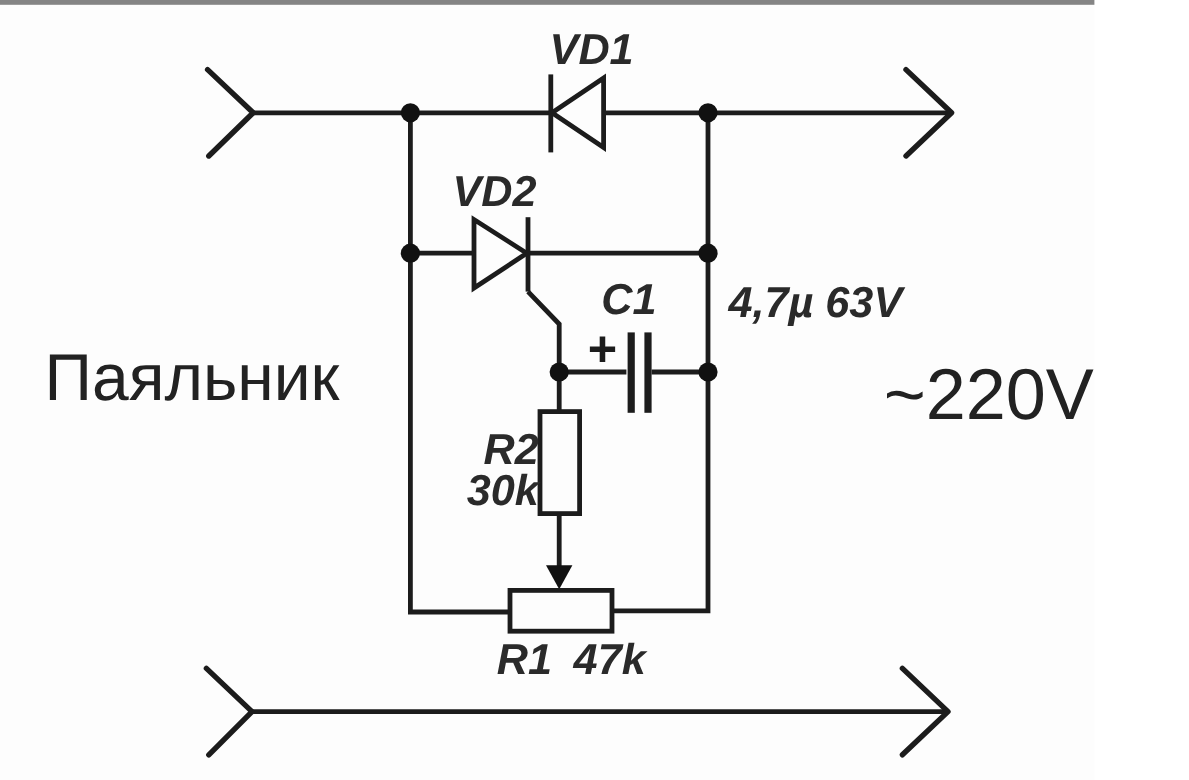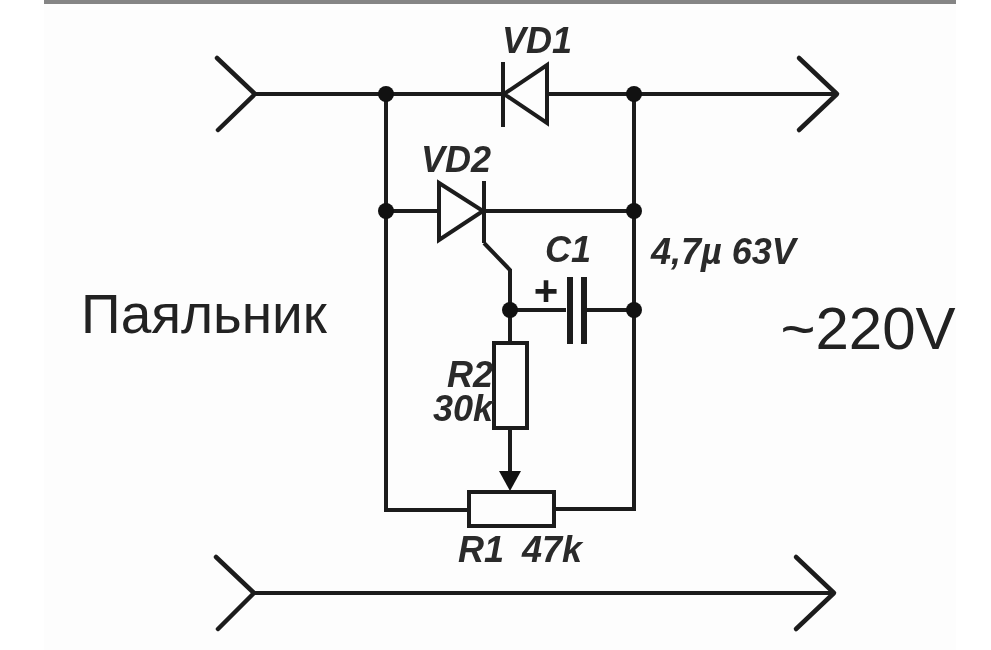--- a/index.html
+++ b/index.html
@@ -2,21 +2,20 @@
 <html><head>
 <meta charset="utf-8">
 <style>
   html,body{margin:0;padding:0;background:#fff;}
   .stage{
     position:relative;
     width:912px;height:650px;
     background:#fdfdfd;
     overflow:hidden;
     font-family:"Liberation Sans",sans-serif;
-    margin-left:44px;
   }
   .top-border{
     position:absolute;left:0;top:0;width:991px;height:4px;
     background:#858585;
   }
   svg{position:absolute;left:0;top:0;}
   .wire{stroke:#1c1c1c;stroke-width:4;fill:none;}
   .chev{stroke:#1c1c1c;stroke-width:4.5;fill:none;stroke-linecap:round;stroke-linejoin:round;}
   .sym{stroke:#1c1c1c;stroke-width:4;fill:#fdfdfd;stroke-linejoin:miter;}
   .plate{stroke:#1c1c1c;stroke-width:6;fill:none;}

